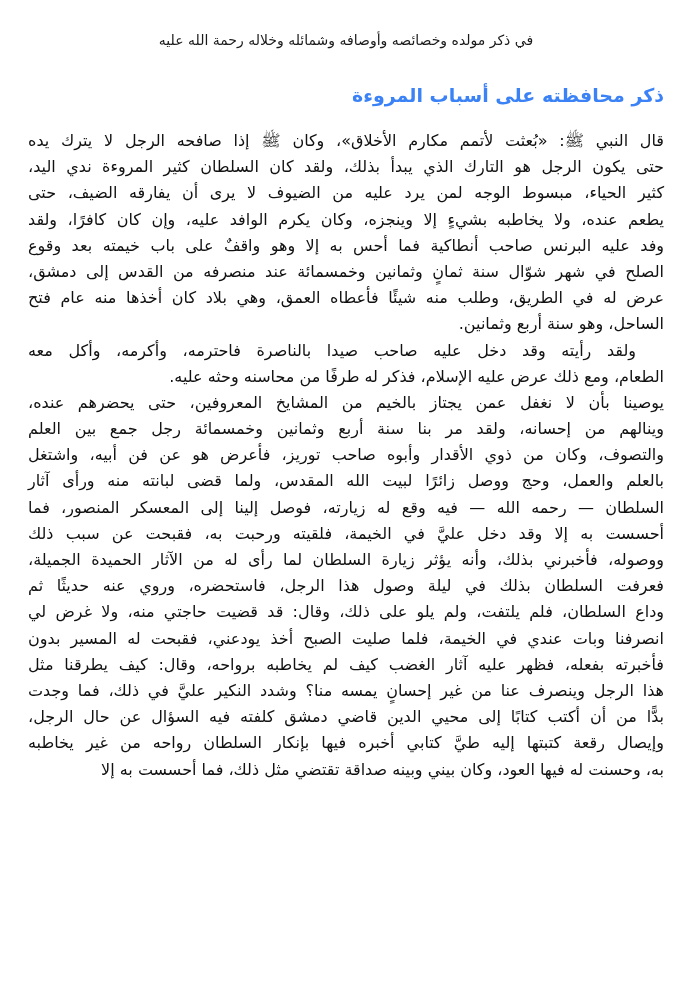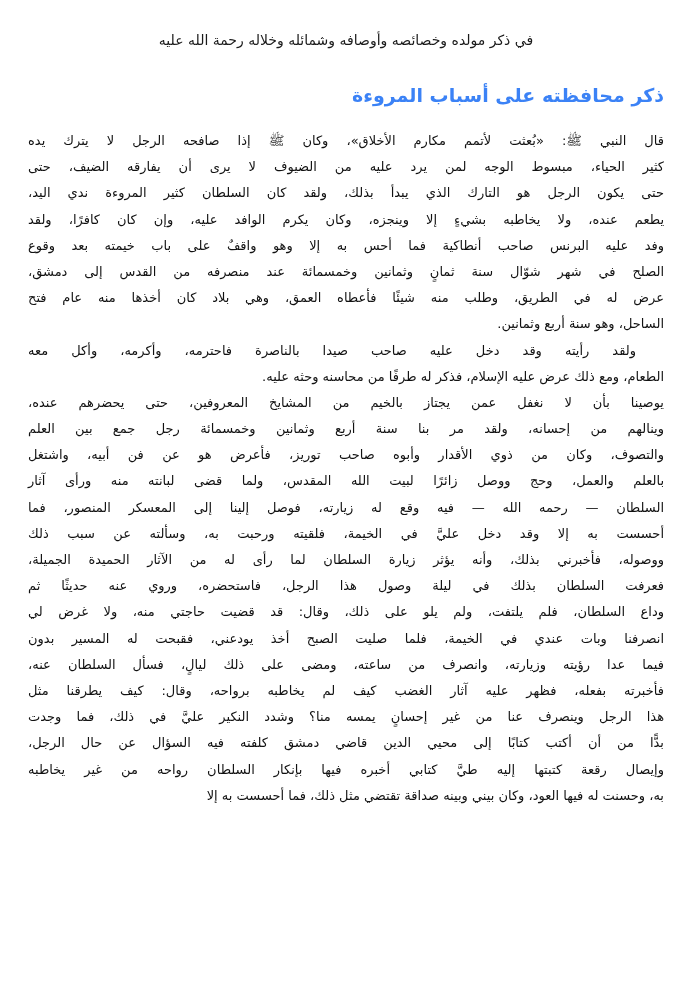--- a/index.html
+++ b/index.html
@@ -43,21 +43,21 @@
       font-size: 19px;
       line-height: 30px;
       color: #3b82f6;
     }
     .body-text {
       position: absolute;
       top: 128px;
       left: 24px;
       right: 24px;
       font-family: "DejaVu Sans", sans-serif;
-      font-size: 13px;
+      font-size: 16px;
       line-height: 26.2px;
       text-align: justify;
       text-align-last: auto;
       color: #111111;
     }
     .body-text p {
       margin: 0;
       padding: 0;
     }
     .line {
@@ -76,44 +76,43 @@
   </style>
 </head>
 <body>
 
 <div class="page">
   <div class="running-header">في ذكر مولده وخصائصه وأوصافه وشمائله وخلاله رحمة الله عليه</div>
   <div class="section-title">ذكر محافظته على أسباب المروءة</div>
   <div class="body-text" id="body-text">
       <p>
         <span class="line">قال النبي ﷺ: «بُعثت لأتمم مكارم الأخلاق»، وكان ﷺ إذا صافحه الرجل لا يترك يده</span>
+        <span class="line">حتى يكون الرجل هو التارك الذي يبدأ بذلك، ولقد كان السلطان كثير المروءة ندي اليد،</span>
         <span class="line">كثير الحياء، مبسوط الوجه لمن يرد عليه من الضيوف لا يرى أن يفارقه الضيف، حتى</span>
-        <span class="line">حتى يكون الرجل هو التارك الذي يبدأ بذلك، ولقد كان السلطان كثير المروءة ندي اليد،</span>
         <span class="line">يطعم عنده، ولا يخاطبه بشيءٍ إلا وينجزه، وكان يكرم الوافد عليه، وإن كان كافرًا، ولقد</span>
         <span class="line">وفد عليه البرنس صاحب أنطاكية فما أحس به إلا وهو واقفٌ على باب خيمته بعد وقوع</span>
         <span class="line">الصلح في شهر شوّال سنة ثمانٍ وثمانين وخمسمائة عند منصرفه من القدس إلى دمشق،</span>
         <span class="line">عرض له في الطريق، وطلب منه شيئًا فأعطاه العمق، وهي بلاد كان أخذها منه عام فتح</span>
         <span class="line last">الساحل، وهو سنة أربع وثمانين.</span>
       </p>
       <p>
         <span class="line indent">ولقد رأيته وقد دخل عليه صاحب صيدا بالناصرة فاحترمه، وأكرمه، وأكل معه</span>
         <span class="line last">الطعام، ومع ذلك عرض عليه الإسلام، فذكر له طرفًا من محاسنه وحثه عليه.</span>
       </p>
       <p>
         <span class="line">يوصينا بأن لا نغفل عمن يجتاز بالخيم من المشايخ المعروفين، حتى يحضرهم عنده،</span>
         <span class="line">وينالهم من إحسانه، ولقد مر بنا سنة أربع وثمانين وخمسمائة رجل جمع بين العلم</span>
         <span class="line">والتصوف، وكان من ذوي الأقدار وأبوه صاحب توريز، فأعرض هو عن فن أبيه، واشتغل</span>
         <span class="line">بالعلم والعمل، وحج ووصل زائرًا لبيت الله المقدس، ولما قضى لبانته منه ورأى آثار</span>
         <span class="line">السلطان — رحمه الله — فيه وقع له زيارته، فوصل إلينا إلى المعسكر المنصور، فما</span>
-        <span class="line">أحسست به إلا وقد دخل عليَّ في الخيمة، فلقيته ورحبت به، وسألته عن سبب ذلك</span>
+        <span class="line">أحسست به إلا وقد دخل عليَّ في الخيمة، فلقيته ورحبت به، فقبحت عن سبب ذلك</span>
         <span class="line">ووصوله، فأخبرني بذلك، وأنه يؤثر زيارة السلطان لما رأى له من الآثار الحميدة الجميلة،</span>
         <span class="line">فعرفت السلطان بذلك في ليلة وصول هذا الرجل، فاستحضره، وروي عنه حديثًا ثم</span>
         <span class="line">وداع السلطان، فلم يلتفت، ولم يلو على ذلك، وقال: قد قضيت حاجتي منه، ولا غرض لي</span>
         <span class="line">انصرفنا وبات عندي في الخيمة، فلما صليت الصبح أخذ يودعني، فقبحت له المسير بدون</span>
-        <span class="line">فيما عدا رؤيته وزيارته، وانصرف من ساعته، ومضى على ذلك ليالٍ، فسأل السلطان عنه،</span>
         <span class="line">فأخبرته بفعله، فظهر عليه آثار الغضب كيف لم يخاطبه برواحه، وقال: كيف يطرقنا مثل</span>
         <span class="line">هذا الرجل وينصرف عنا من غير إحسانٍ يمسه منا؟ وشدد النكير عليَّ في ذلك، فما وجدت</span>
         <span class="line">بدًّا من أن أكتب كتابًا إلى محيي الدين قاضي دمشق كلفته فيه السؤال عن حال الرجل،</span>
         <span class="line">وإيصال رقعة كتبتها إليه طيَّ كتابي أخبره فيها بإنكار السلطان رواحه من غير يخاطبه</span>
         <span class="line last">به، وحسنت له فيها العود، وكان بيني وبينه صداقة تقتضي مثل ذلك، فما أحسست به إلا</span>
       </p>
     </div>
 </div>
 
 </body></html>

